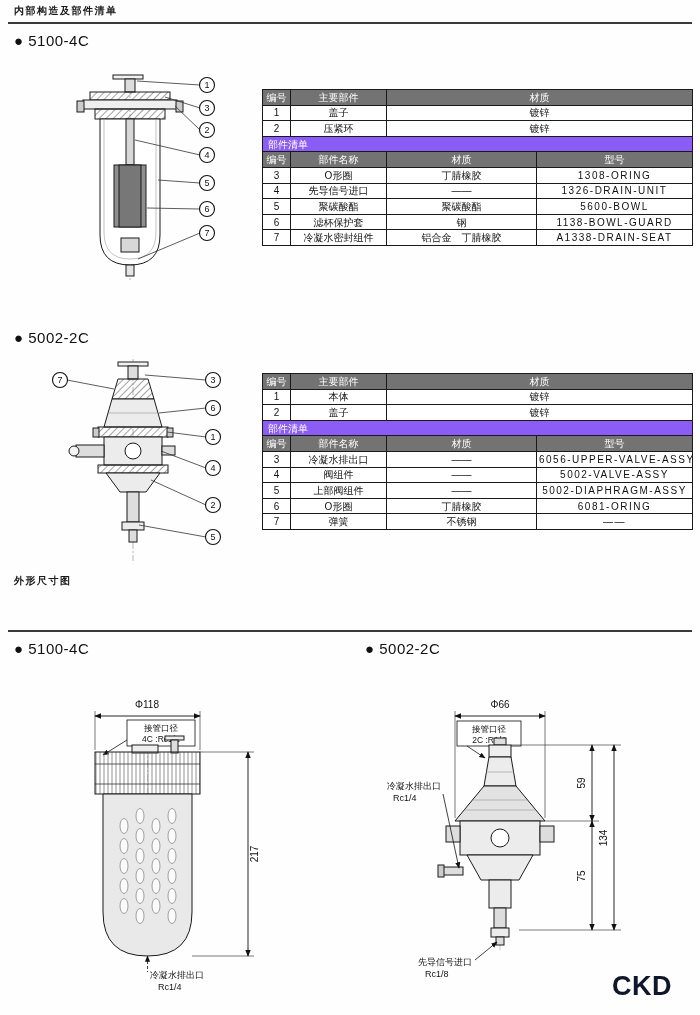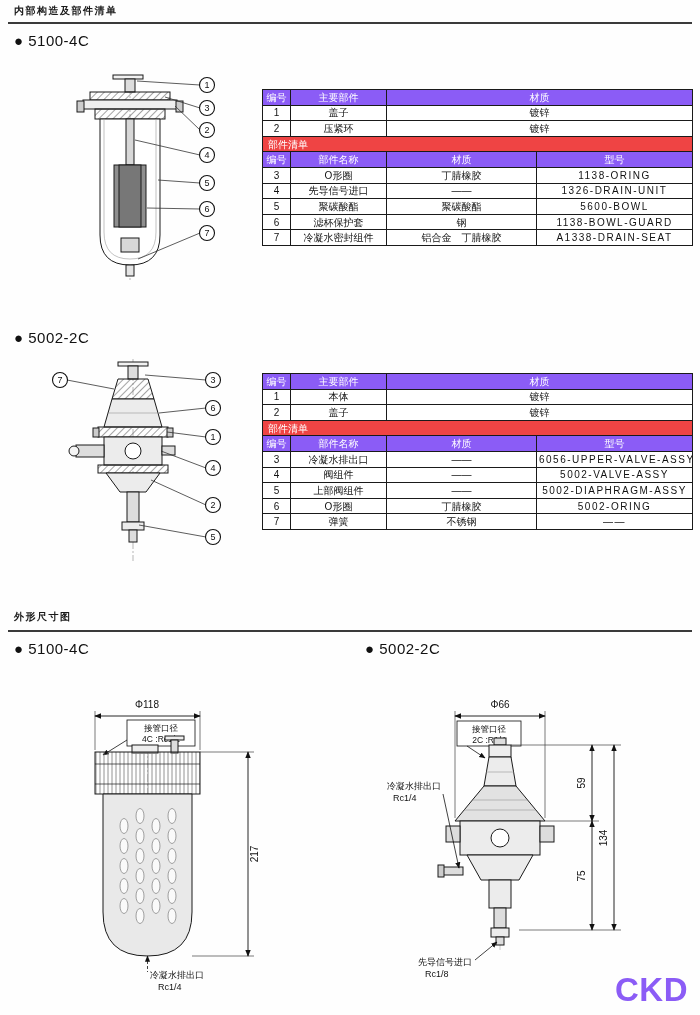--- a/index.html
+++ b/index.html
@@ -5,40 +5,40 @@
   * { margin:0; padding:0; box-sizing:border-box; }
   html,body { background:#ffffff; }
   .page {
     position:relative; width:700px; height:1015px; background:#fefefe;
     font-family:"Liberation Sans", sans-serif; color:#111; overflow:hidden;
   }
   .sec-title {
     position:absolute; left:14px; font-family:"Liberation Serif", serif;
     font-size:10px; font-weight:bold; letter-spacing:1.5px; color:#1a1a1a;
   }
-  .t1 { top:4px; } .t2 { top:610px;font-family:Liberation Serif, serif; }
+  .t1 { top:4px; } .t2 { top:574px;font-family:Liberation Serif, serif; }
   .rule { position:absolute; left:8px; width:684px; border-top:2px solid #3a3a3a; }
   .r1 { top:22px; } .r2 { top:630px; }
   .model-label { position:absolute; font-size:15px; letter-spacing:0.5px; color:#111; }
   .diagram { position:absolute; }
   table.parts {
     position:absolute; border-collapse:collapse; background:#fff; table-layout:fixed;
     width:430px; border:1.5px solid #1a1a1a;
   }
   .parts th, .parts td {
     border:1px solid #1a1a1a; font-size:10px; font-weight:normal; text-align:center;
     height:15.6px; padding:0 2px; overflow:hidden; white-space:nowrap; line-height:1.1;
   }
-  .parts tr.dark th { background:#8b5cf6; color:#fff; }
-  .parts tr.sec td { background:#ef4444; color:#fff; text-align:left; padding-left:5px; }
+  .parts tr.dark th { background:#737373; color:#fff; }
+  .parts tr.sec td { background:#8b5cf6; color:#fff; text-align:left; padding-left:5px; }
   .c-no { width:28px; } .c-name { width:96px; } .c-mat { width:150px; } .c-model { width:156px; }
   .code { letter-spacing:1.5px; font-size:9px; }
   .logo {
-    position:absolute; right:12px; top:971px; font-size:33px; font-weight:bold;
-    letter-spacing:0.5px; color:#8b5cf6; font-family:"Liberation Sans", sans-serif;
+    position:absolute; right:28px; top:971px; font-size:27px; font-weight:bold;
+    letter-spacing:0.5px; color:#0f172a; font-family:"Liberation Sans", sans-serif;
   }
   svg text { fill:#111; font-family:"Liberation Sans", sans-serif; }
 </style>
 </head>
 <body>
 
 <div class="page">
 
   <div class="sec-title t1">内部构造及部件清单</div>
   <div class="rule r1"></div>
@@ -123,21 +123,21 @@
       <tr class="dark">
         <th>编号</th>
         <th>部件名称</th>
         <th>材质</th>
         <th>型号</th>
       </tr>
       <tr>
         <td>3</td>
         <td>O形圈</td>
         <td>丁腈橡胶</td>
-        <td class="code">1138-ORING</td>
+        <td class="code">1308-ORING</td>
       </tr>
       <tr>
         <td>4</td>
         <td>先导信号进口</td>
         <td>——</td>
         <td class="code">1326-DRAIN-UNIT</td>
       </tr>
       <tr>
         <td>5</td>
         <td>聚碳酸酯</td>
@@ -262,21 +262,21 @@
       <tr>
         <td>5</td>
         <td>上部阀组件</td>
         <td>——</td>
         <td class="code">5002-DIAPHRAGM-ASSY</td>
       </tr>
       <tr>
         <td>6</td>
         <td>O形圈</td>
         <td>丁腈橡胶</td>
-        <td class="code">5002-ORING</td>
+        <td class="code">6081-ORING</td>
       </tr>
       <tr>
         <td>7</td>
         <td>弹簧</td>
         <td>不锈钢</td>
         <td class="code">——</td>
       </tr>
     </tbody>
   </table>
 

